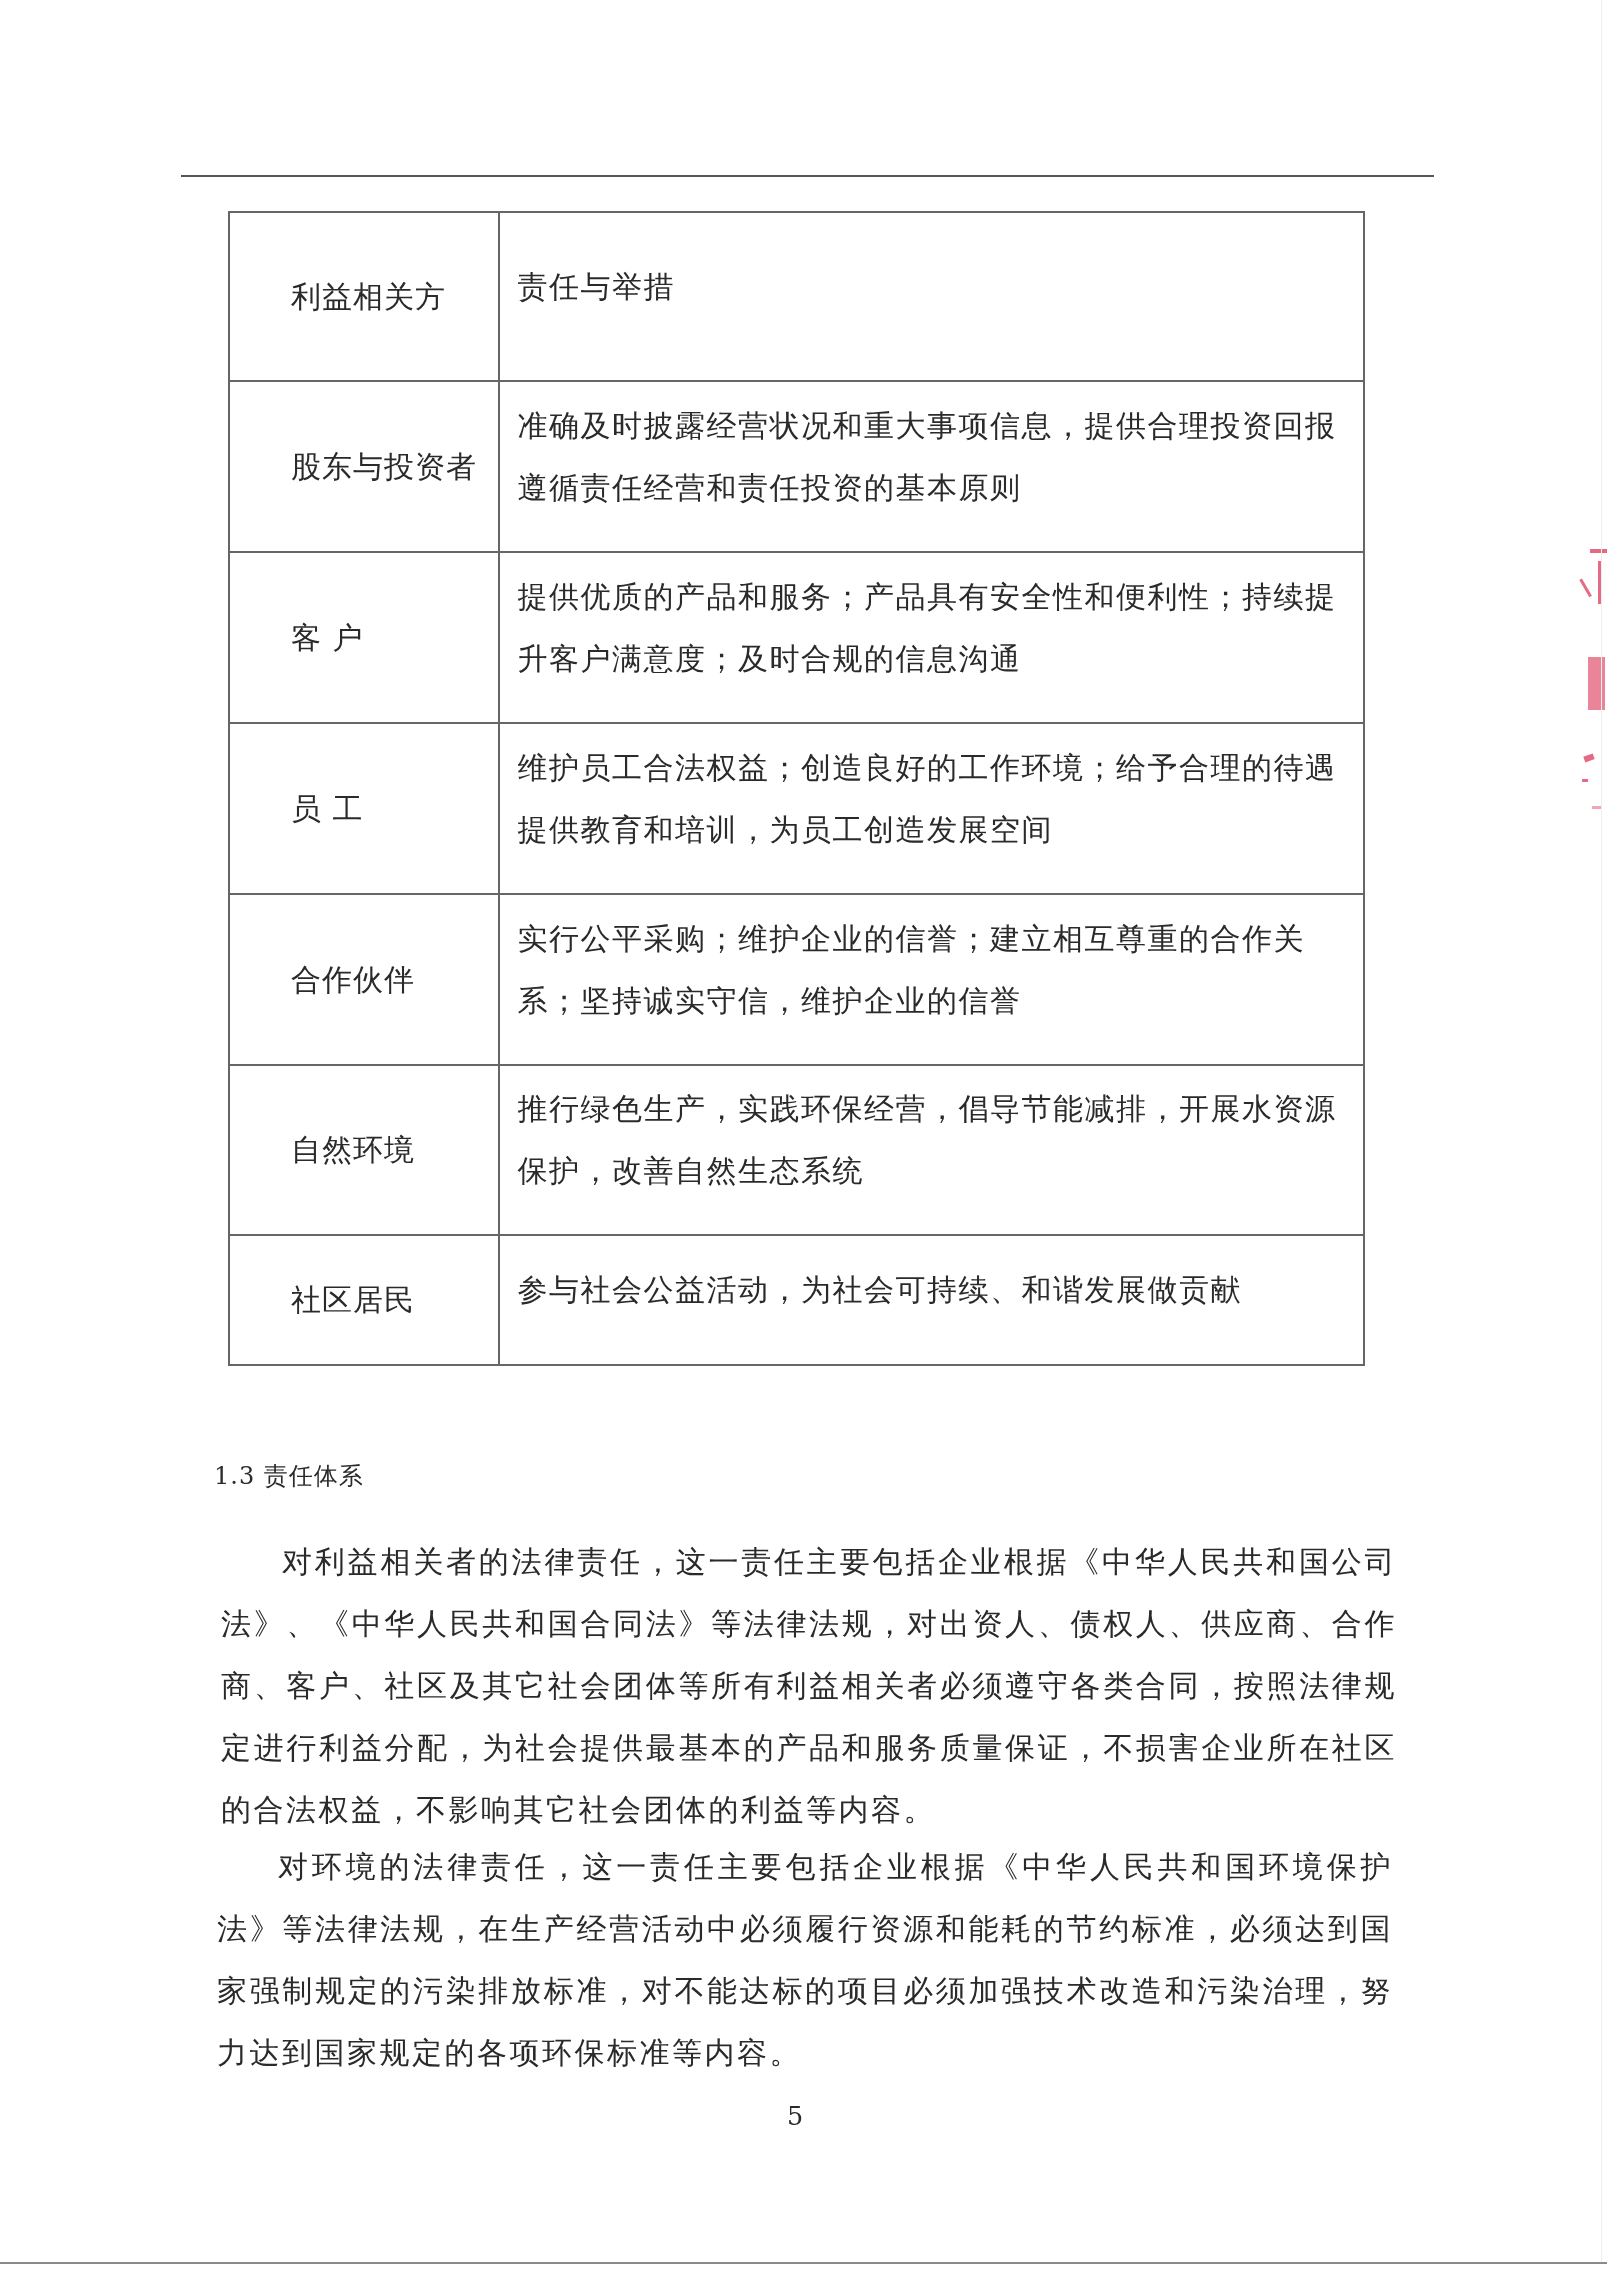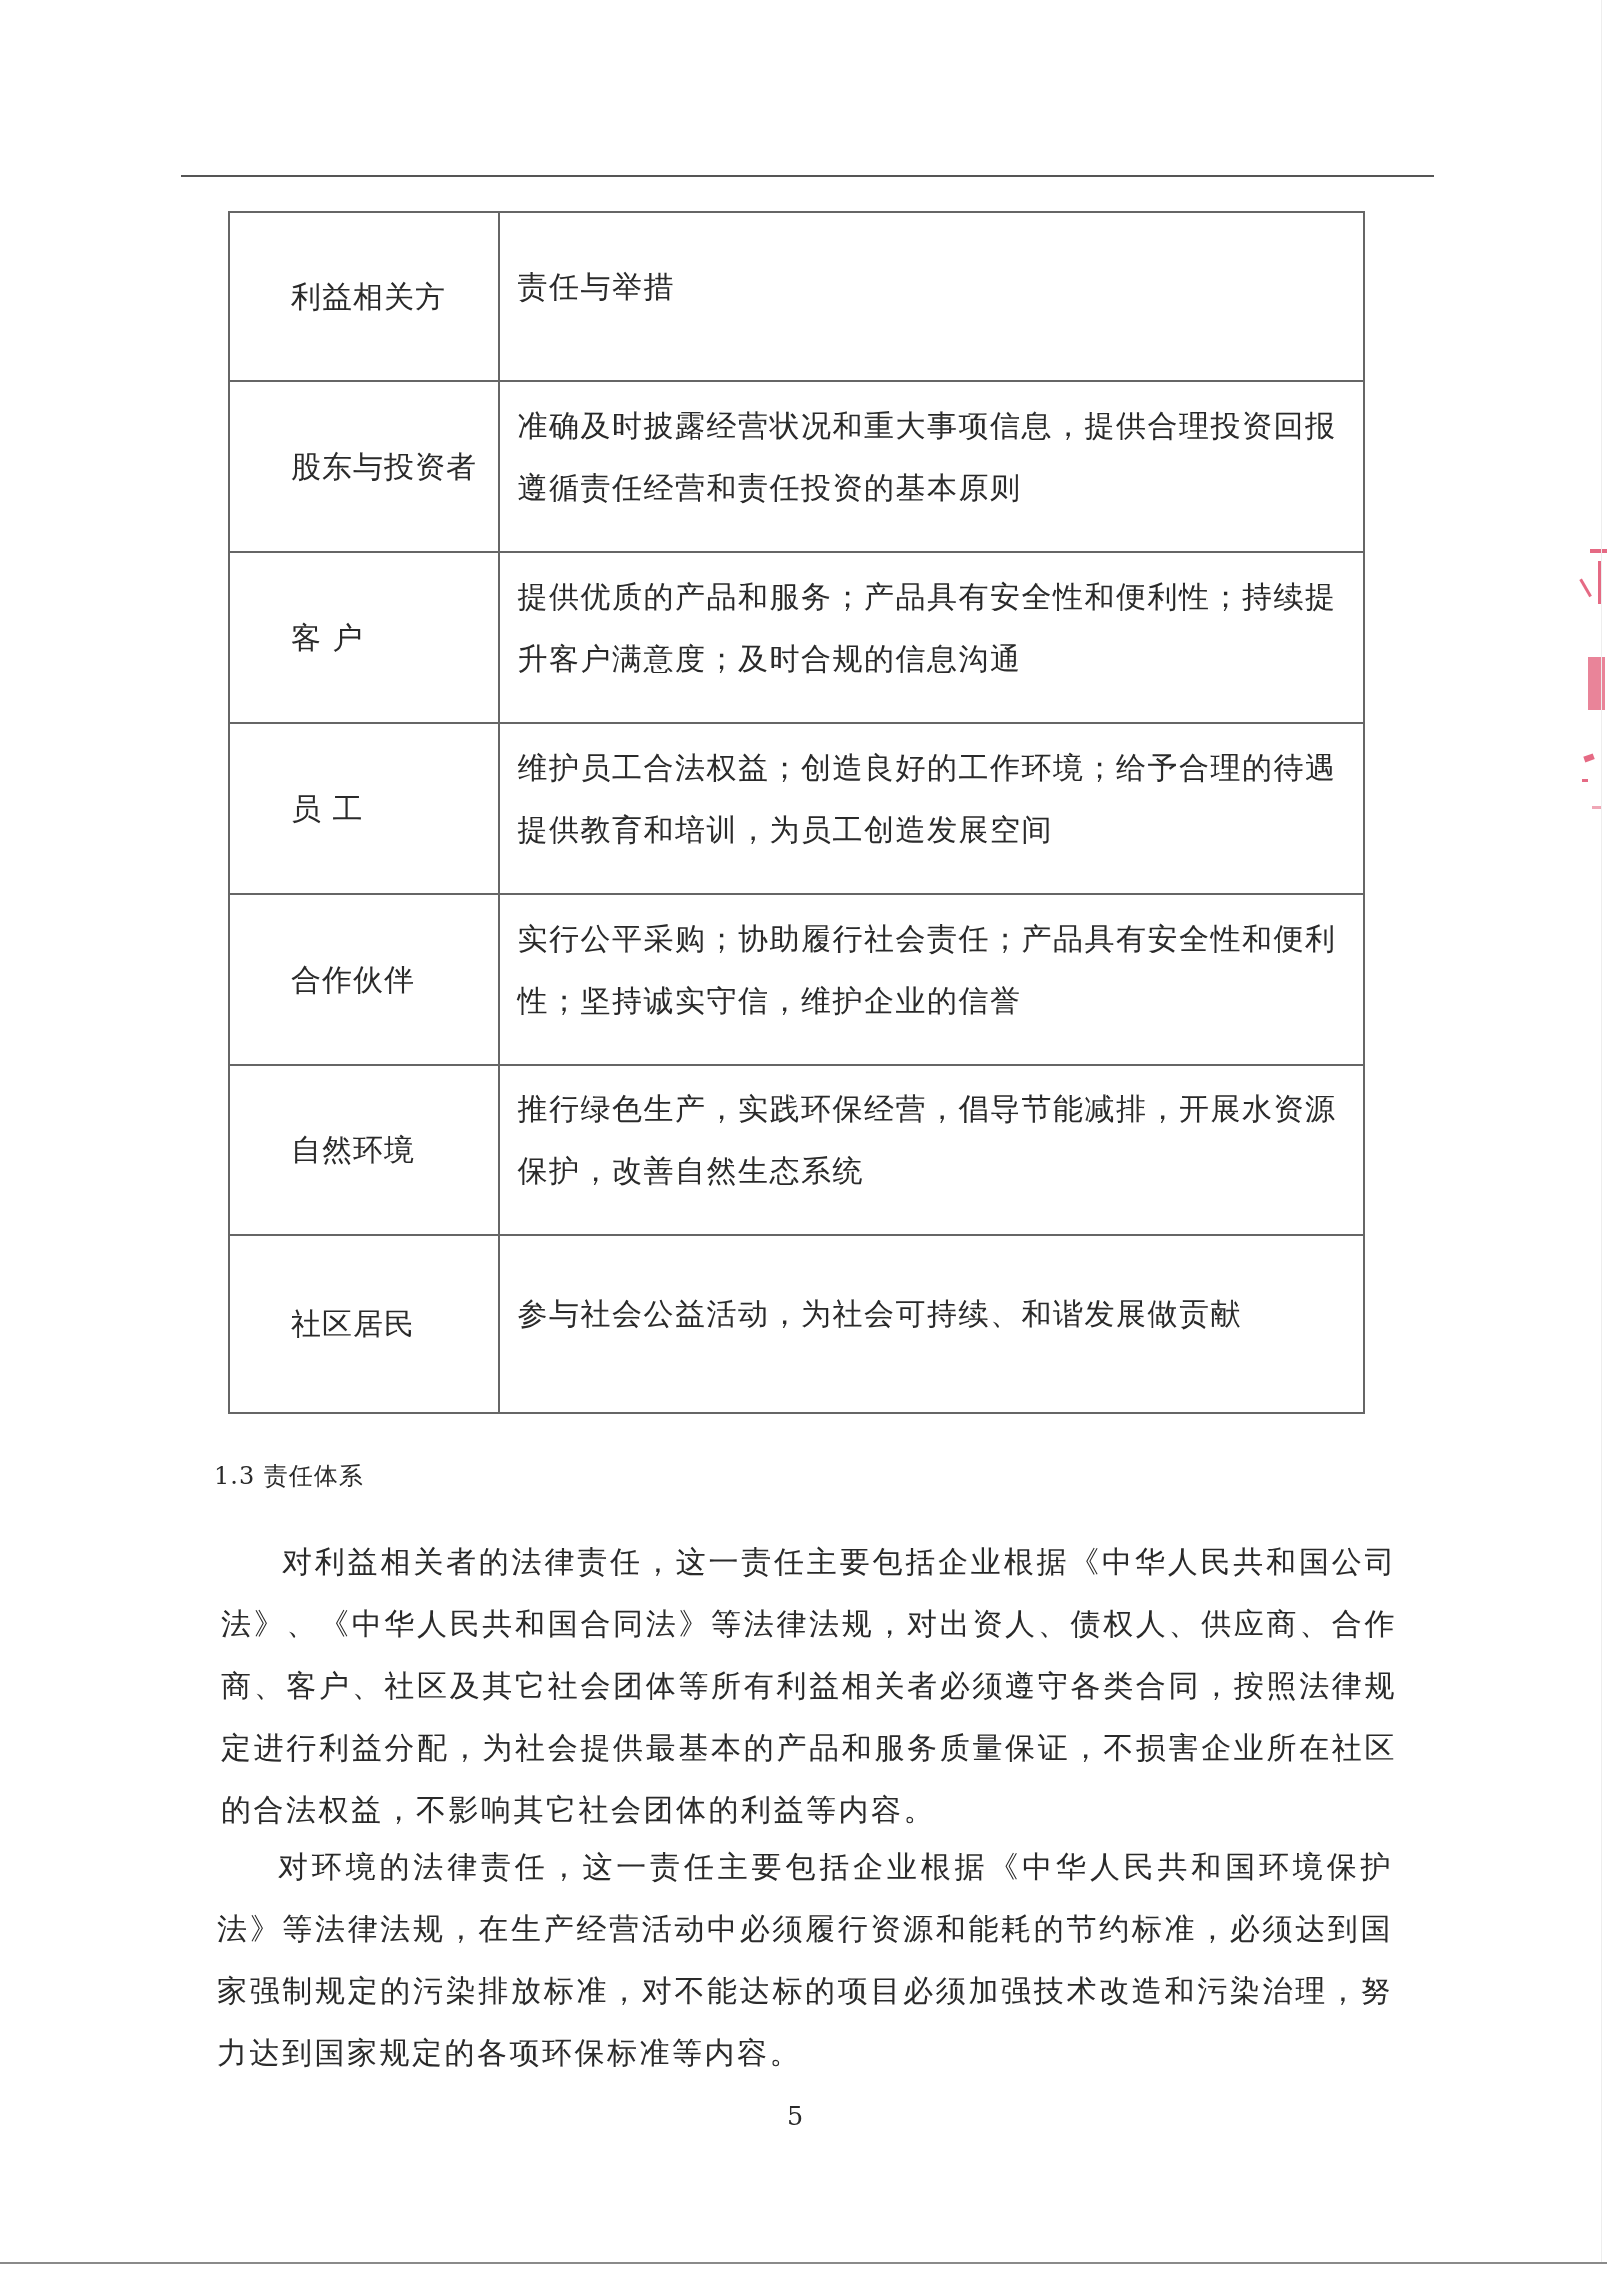--- a/index.html
+++ b/index.html
@@ -141,30 +141,30 @@
     </tr>
     <tr style="height:171px">
       <td class="party">员 工</td>
       <td class="resp">
           <span class="txt">维护员工合法权益；创造良好的工作环境；给予合理的待遇提供教育和培训，为员工创造发展空间</span>
         </td>
     </tr>
     <tr style="height:171px">
       <td class="party">合作伙伴</td>
       <td class="resp">
-          <span class="txt">实行公平采购；协助履行社会责任；产品具有安全性和便利性；坚持诚实守信，维护企业的信誉</span>
+          <span class="txt">实行公平采购；维护企业的信誉；建立相互尊重的合作关系；坚持诚实守信，维护企业的信誉</span>
         </td>
     </tr>
     <tr style="height:170px">
       <td class="party">自然环境</td>
       <td class="resp">
           <span class="txt">推行绿色生产，实践环保经营，倡导节能减排，开展水资源保护，改善自然生态系统</span>
         </td>
     </tr>
-    <tr style="height:178px">
+    <tr style="height:130px">
       <td class="party">社区居民</td>
       <td class="resp">
           <span class="txt">参与社会公益活动，为社会可持续、和谐发展做贡献</span>
         </td>
     </tr>
   </tbody>
 </table>
 
 <div class="section-title">1.3 责任体系</div>
 

